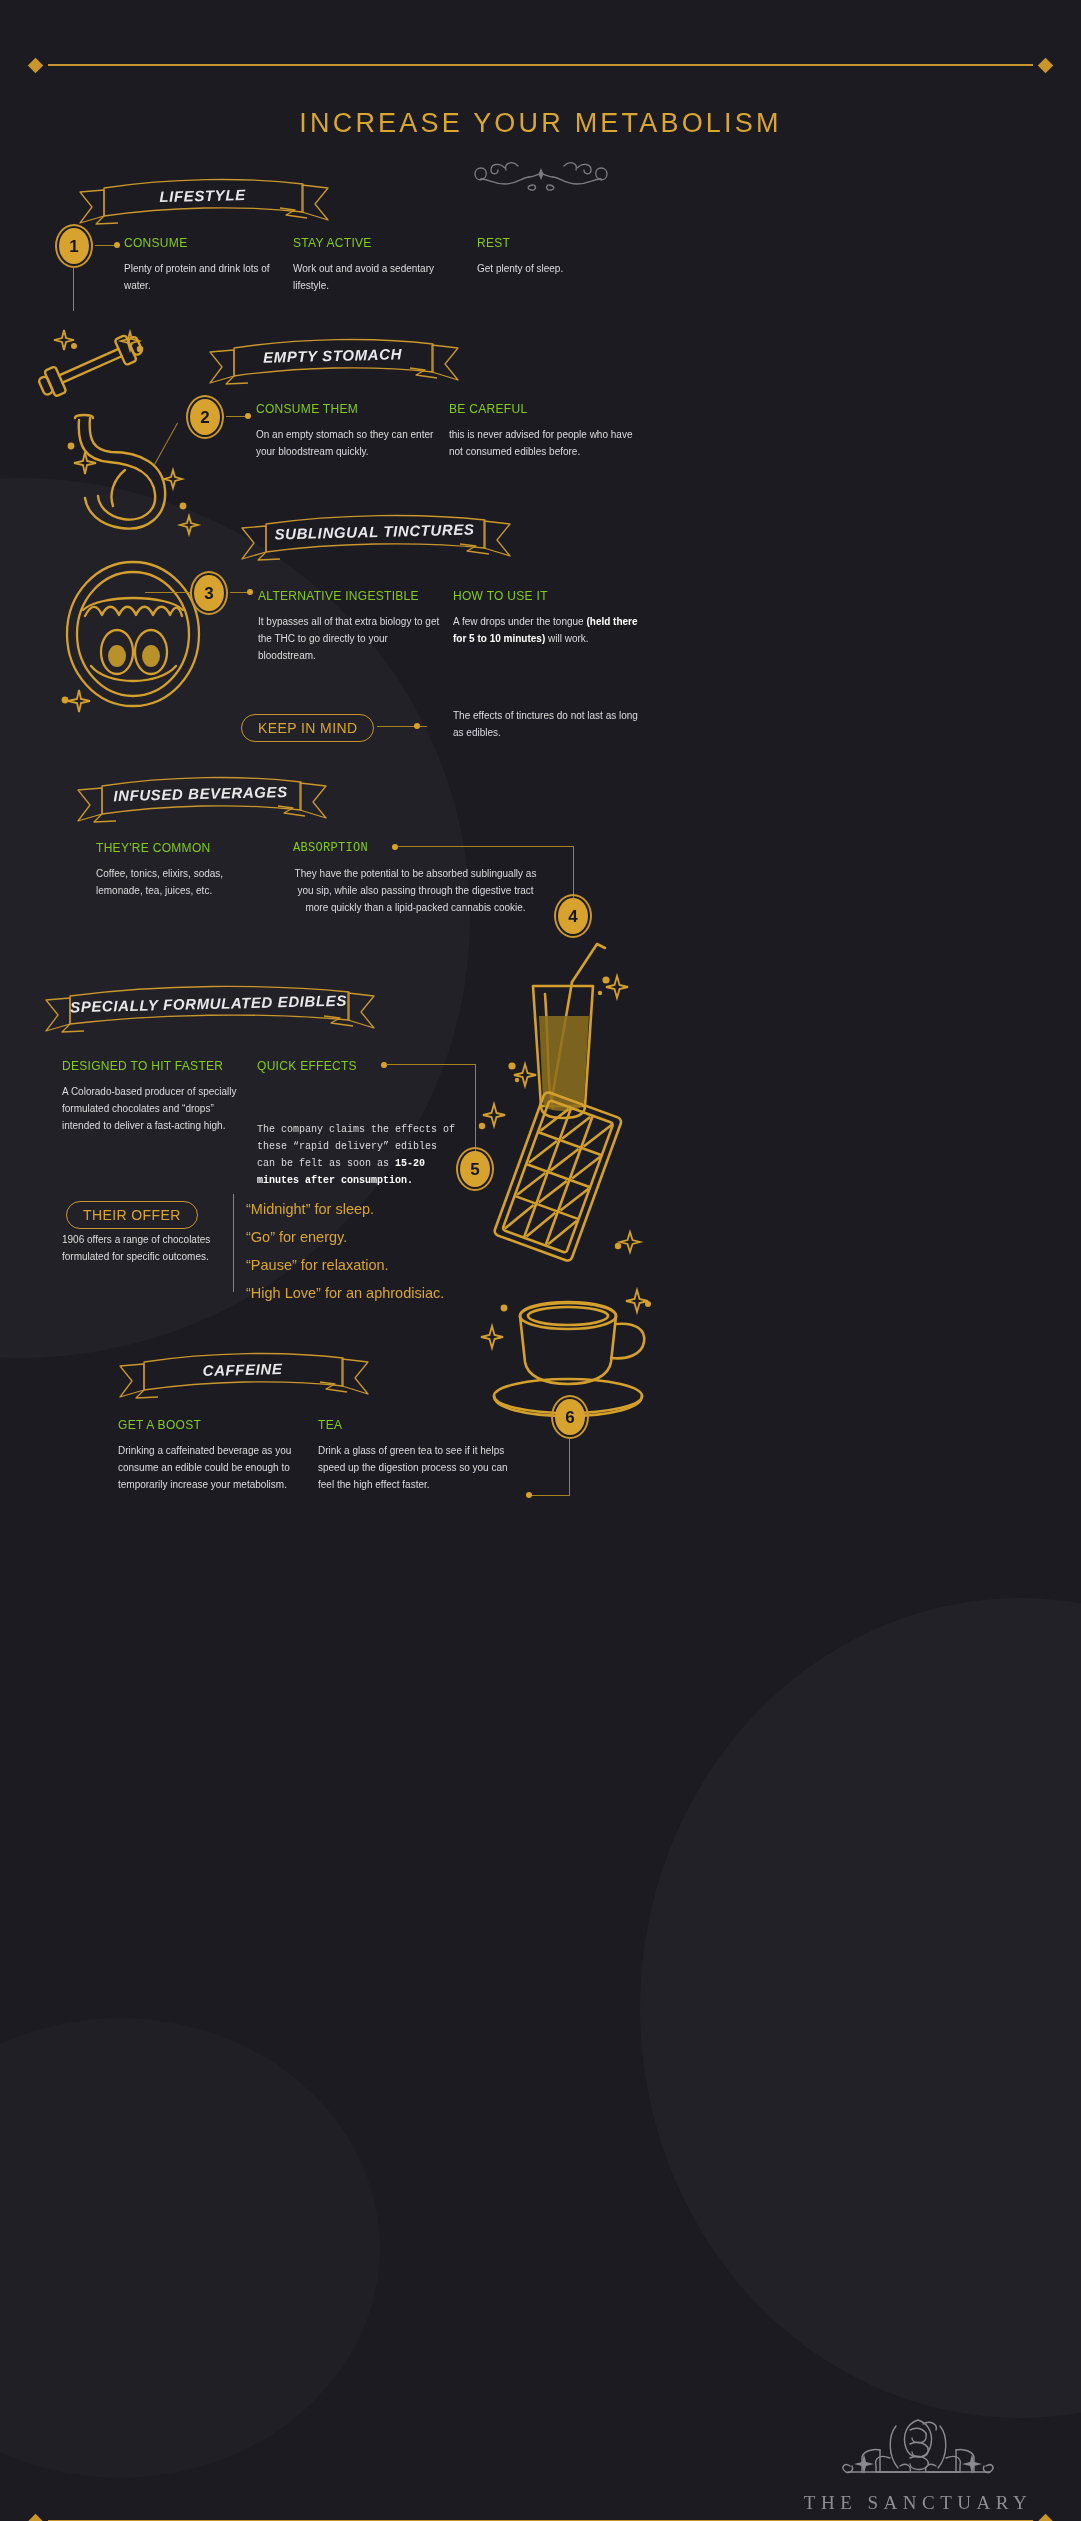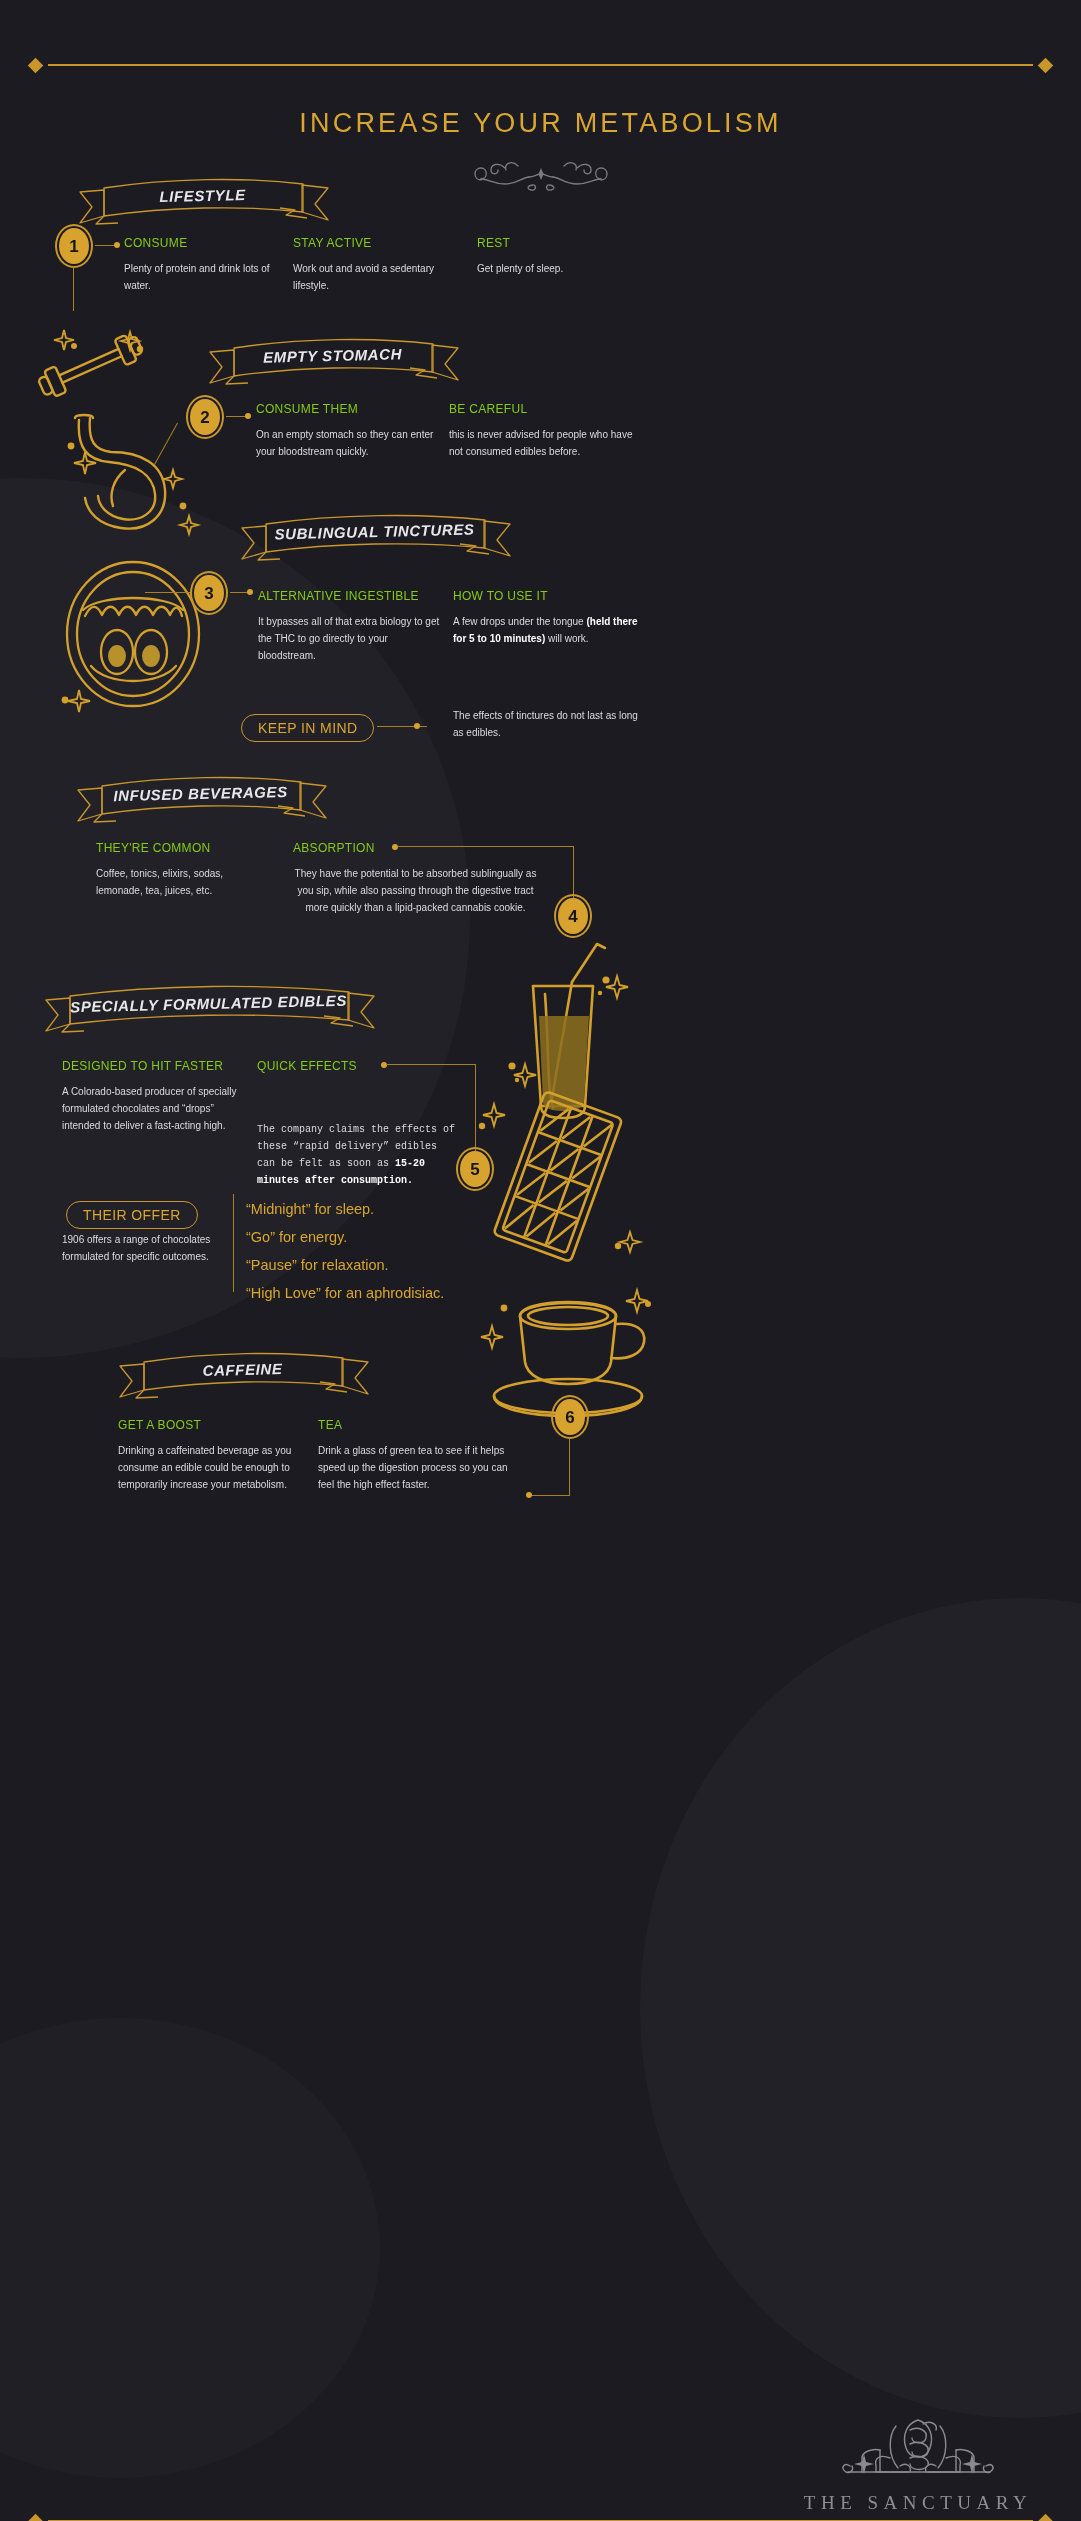--- a/index.html
+++ b/index.html
@@ -412,21 +412,21 @@
         <path d="M34 42 L26 50 L48 49"></path>
         <path d="M210 34 L225 36 L216 41 L237 44"></path>
       </g>
     </svg>
     <div class="rb-label">INFUSED BEVERAGES</div>
   </div>
 
   <div class="head" style="left:96px; top:803px;">THEY'RE COMMON</div>
   <div class="body" style="left:96px; top:827px; width:175px;">Coffee, tonics, elixirs, sodas, lemonade, tea, juices, etc.</div>
 
-  <div class="head" style="left:293px; top:803px;">ABSORPTION</div>
+  <div class="head" style="left:293px; top:803px;font-family:Liberation Mono, monospace;">ABSORPTION</div>
   <div class="body" style="left:293px; top:827px; width:245px;text-align:center;">They have the potential to be absorbed sublingually as you sip, while also passing through the digestive tract more quickly than a lipid-packed cannabis cookie.</div>
 
   <div class="dot" style="left:392px; top:806px;"></div>
   <div class="conn conn-h" style="left:397px; top:808px; width:177px;"></div>
   <div class="conn conn-v" style="left:573px; top:808px; height:55px;"></div>
 
   <div class="badge" style="left:554px; top:856px;">
     <span class="ring"></span>
     <span class="disc"></span>
     <span class="num">4</span>

